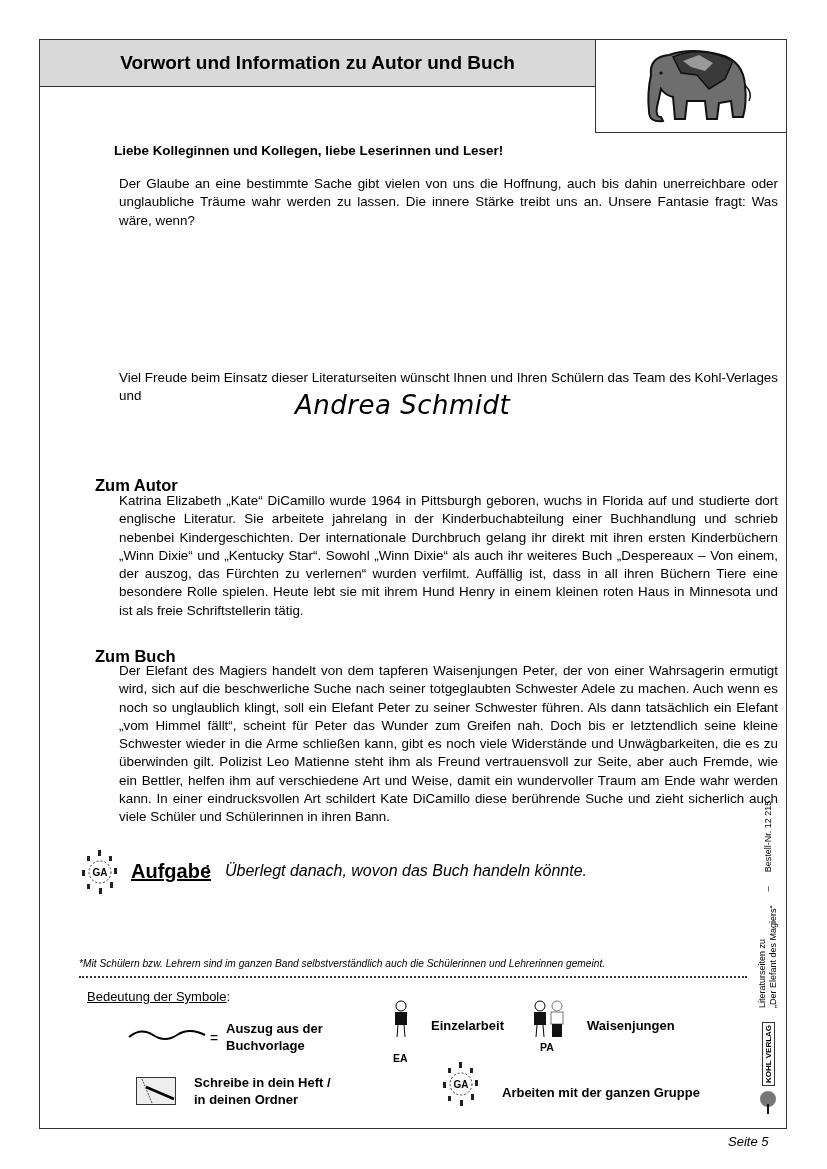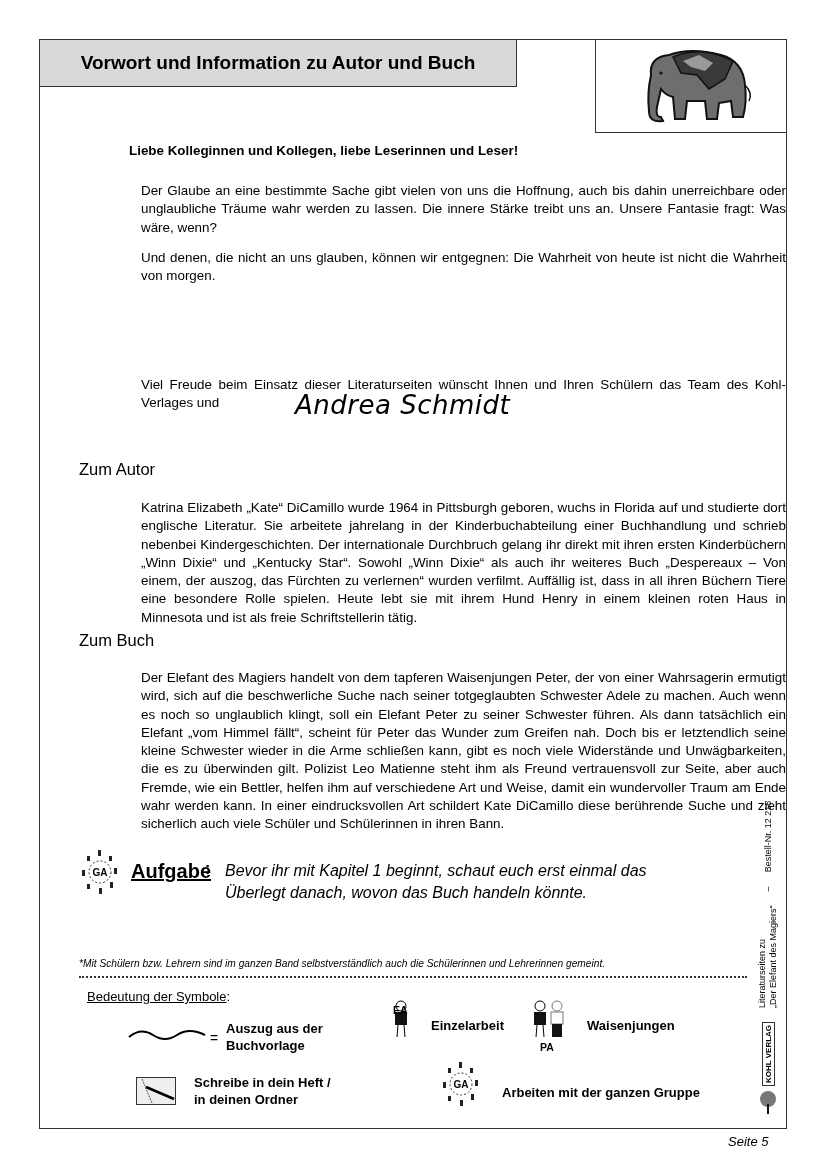--- a/index.html
+++ b/index.html
@@ -1,27 +1,27 @@
 <!DOCTYPE html>
 <html><head>
 <meta charset="utf-8">
 <style>
   html, body { margin:0; padding:0; background:#fff; }
   body { width:827px; height:1169px; position:relative; font-family:"Liberation Sans", sans-serif; color:#000; }
   .frame { position:absolute; left:39px; top:39px; width:748px; height:1090px; border:1.5px solid #333; box-sizing:border-box; }
-  .title-box { position:absolute; left:39px; top:39px; width:478px; height:48px; background:#d9d9d9; border:1.5px solid #333; box-sizing:border-box; display:flex; align-items:center; justify-content:center; }
+  .title-box { position:absolute; left:39px; top:39px; width:557px; height:48px; background:#d9d9d9; border:1.5px solid #333; box-sizing:border-box; display:flex; align-items:center; justify-content:center; }
   .title-box h1 { margin:0; font-size:19px; font-weight:bold; }
   .img-box { position:absolute; left:595px; top:39px; width:192px; height:94px; border:1.5px solid #333; box-sizing:border-box; background:#fff; display:flex; align-items:center; justify-content:center; }
-  .content { position:absolute; left:94px; width:669px; font-size:13.4px; line-height:18.3px;padding-left:35px; }
-  .content p { margin:12px; text-align:justify; }
+  .content { position:absolute; left:79px; width:669px; font-size:13.4px; line-height:18.3px;padding-left:35px; }
+  .content p { margin:5px; text-align:justify; }
   .greeting { top:142px; font-weight:bold; font-size:13.4px; }
   .intro { top:170px; }
   .closing { top:364px; }
   .signature { position:absolute; left:295px; top:390px; font-family:"DejaVu Sans", sans-serif; font-size:26px; letter-spacing:0.5px; font-style:italic; }
-  .h2 { position:absolute; left:79px; font-size:16.5px; font-weight:normal; margin:0; }
+  .h2 { position:absolute; left:79px; font-size:16.5px; font-weight:bold; margin:16px; }
   .author-h { top:460px; }
   .author-p { top:487px; }
   .book-h { top:631px; }
   .book-p { top:657px; }
   .task { position:absolute; left:79px; top:848px; width:640px; height:80px; }
   .task .ga { position:absolute; left:0; top:0; }
   .task .label { position:absolute; left:52px; top:12px; font-size:20px; font-weight:bold; text-decoration:underline; }
   .task .colon { position:absolute; left:126px; top:12px; font-size:16px; font-weight:bold; }
   .task .text { position:absolute; left:146px; top:12px; font-size:16px; font-style:italic; line-height:22px; }
   .footnote { position:absolute; left:79px; top:958px; width:640px; font-size:10.2px; font-style:italic; }
@@ -49,21 +49,20 @@
     <path d="M62 16 L78 10 L92 18 L84 26 L70 22 Z" fill="#9a9a9a"></path>
     <path d="M124 40 Q132 48 128 56" fill="none" stroke="#111" stroke-width="1.5"></path>
     <circle cx="40" cy="28" r="1.6" fill="#111"></circle>
   </svg>
 </div>
 
 <div class="content greeting">Liebe Kolleginnen und Kollegen, liebe Leserinnen und Leser!</div>
 
 <div class="content intro">
   <p>Der Glaube an eine bestimmte Sache gibt vielen von uns die Hoffnung, auch bis dahin unerreichbare oder unglaubliche Träume wahr werden zu lassen. Die innere Stärke treibt uns an. Unsere Fantasie fragt: Was wäre, wenn?</p>
-  <p>Und denen, die nicht an uns glauben, können wir entgegnen: Die Wahrheit von heute ist nicht die Wahrheit von morgen.</p>
 </div>
 
 <div class="content closing">
   <p>Viel Freude beim Einsatz dieser Literaturseiten wünscht Ihnen und Ihren Schülern das Team des Kohl-Verlages und</p>
 </div>
 
 <div class="signature">Andrea Schmidt</div>
 
 <h2 class="h2 author-h">Zum Autor</h2>
 <div class="content author-p">
@@ -86,21 +85,20 @@
       <rect x="31" y="34" width="3" height="6"></rect>
         <rect x="20" y="40" width="3" height="6"></rect>
         <rect x="8" y="36" width="3" height="5"></rect>
       <rect x="3" y="22" width="3" height="6"></rect>
         <rect x="8" y="8" width="3" height="5"></rect>
     </g>
   </svg>
   <span class="label">Aufgabe</span>
   <span class="colon">:</span>
   <div class="text">
-    <div>Bevor ihr mit Kapitel 1 beginnt, schaut euch erst einmal das</div>
     <div>Überlegt danach, wovon das Buch handeln könnte.</div>
   </div>
 </div>
 
 <div class="footnote">*Mit Schülern bzw. Lehrern sind im ganzen Band selbstverständlich auch die Schülerinnen und Lehrerinnen gemeint.</div>
 <div class="dots"></div>
 
 <div class="legend-title"><span>Bedeutung der Symbole</span><span style="text-decoration:none;display:inline-block">:</span></div>
 
 <svg style="position:absolute;left:127px;top:1027px" width="80" height="16" viewBox="0 0 80 16">
@@ -111,21 +109,21 @@
   <div>Auszug aus der</div>
   <div>Buchvorlage</div>
 </div>
 
 <svg style="position:absolute;left:391px;top:1000px" width="20" height="40" viewBox="0 0 20 40">
   <circle cx="10" cy="6" r="5" fill="none" stroke="#000"></circle>
   <rect x="4" y="12" width="12" height="13" fill="#111"></rect>
   <line x1="7" y1="25" x2="6" y2="37" stroke="#000"></line>
     <line x1="13" y1="25" x2="14" y2="37" stroke="#000"></line>
 </svg>
-<span class="small-label" style="left:393px;top:1004px">EA</span>
+<span class="small-label" style="left:393px;top:1052px">EA</span>
 <span class="legend-item" style="left:431px;top:1017px">Einzelarbeit</span>
 
 <svg style="position:absolute;left:531px;top:1000px" width="36" height="40" viewBox="0 0 36 40">
   <circle cx="9" cy="6" r="5" fill="none" stroke="#000"></circle>
   <rect x="3" y="12" width="12" height="13" fill="#111"></rect>
   <line x1="6" y1="25" x2="5" y2="37" stroke="#000"></line>
     <line x1="12" y1="25" x2="13" y2="37" stroke="#000"></line>
   <circle cx="26" cy="6" r="5" fill="none" stroke="#777"></circle>
   <rect x="20" y="12" width="12" height="12" fill="none" stroke="#777"></rect>
   <rect x="21" y="24" width="10" height="13" fill="#111"></rect>

